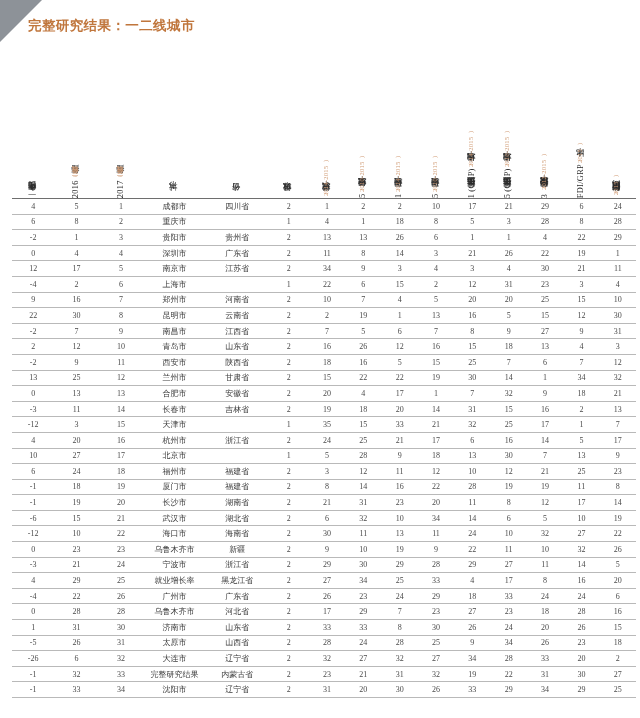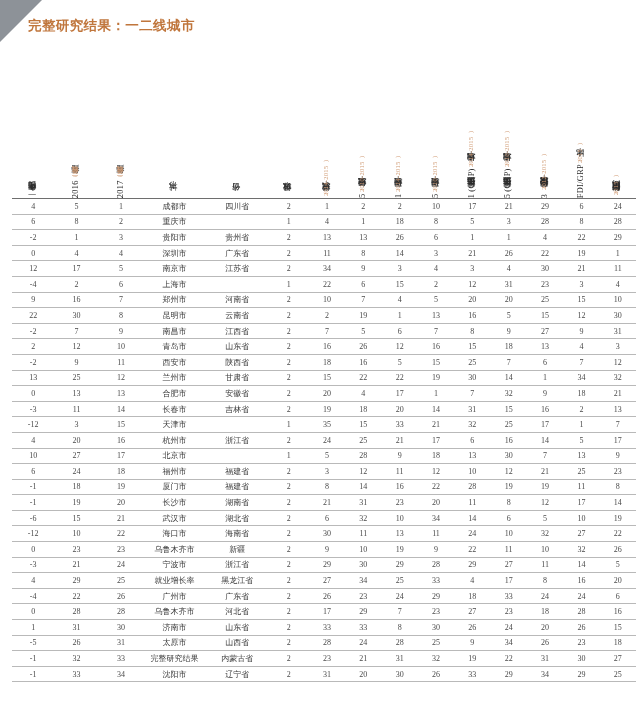--- a/index.html
+++ b/index.html
@@ -759,20 +759,37 @@
           <td class="num">24</td>
           <td class="num">28</td>
           <td class="num">25</td>
           <td class="num">9</td>
           <td class="num">34</td>
           <td class="num">26</td>
           <td class="num">23</td>
           <td class="num">18</td>
         </tr>
         <tr>
+          <td class="rankchg">-26</td>
+          <td class="rank16">6</td>
+          <td class="rank17">32</td>
+          <td class="city">大连市</td>
+          <td class="prov">辽宁省</td>
+          <td class="num">2</td>
+          <td class="num">32</td>
+          <td class="num">27</td>
+          <td class="num">32</td>
+          <td class="num">27</td>
+          <td class="num">34</td>
+          <td class="num">28</td>
+          <td class="num">33</td>
+          <td class="num">20</td>
+          <td class="num">2</td>
+        </tr>
+        <tr>
           <td class="rankchg">-1</td>
           <td class="rank16">32</td>
           <td class="rank17">33</td>
           <td class="city">完整研究结果</td>
           <td class="prov">内蒙古省</td>
           <td class="num">2</td>
           <td class="num">23</td>
           <td class="num">21</td>
           <td class="num">31</td>
           <td class="num">32</td>

